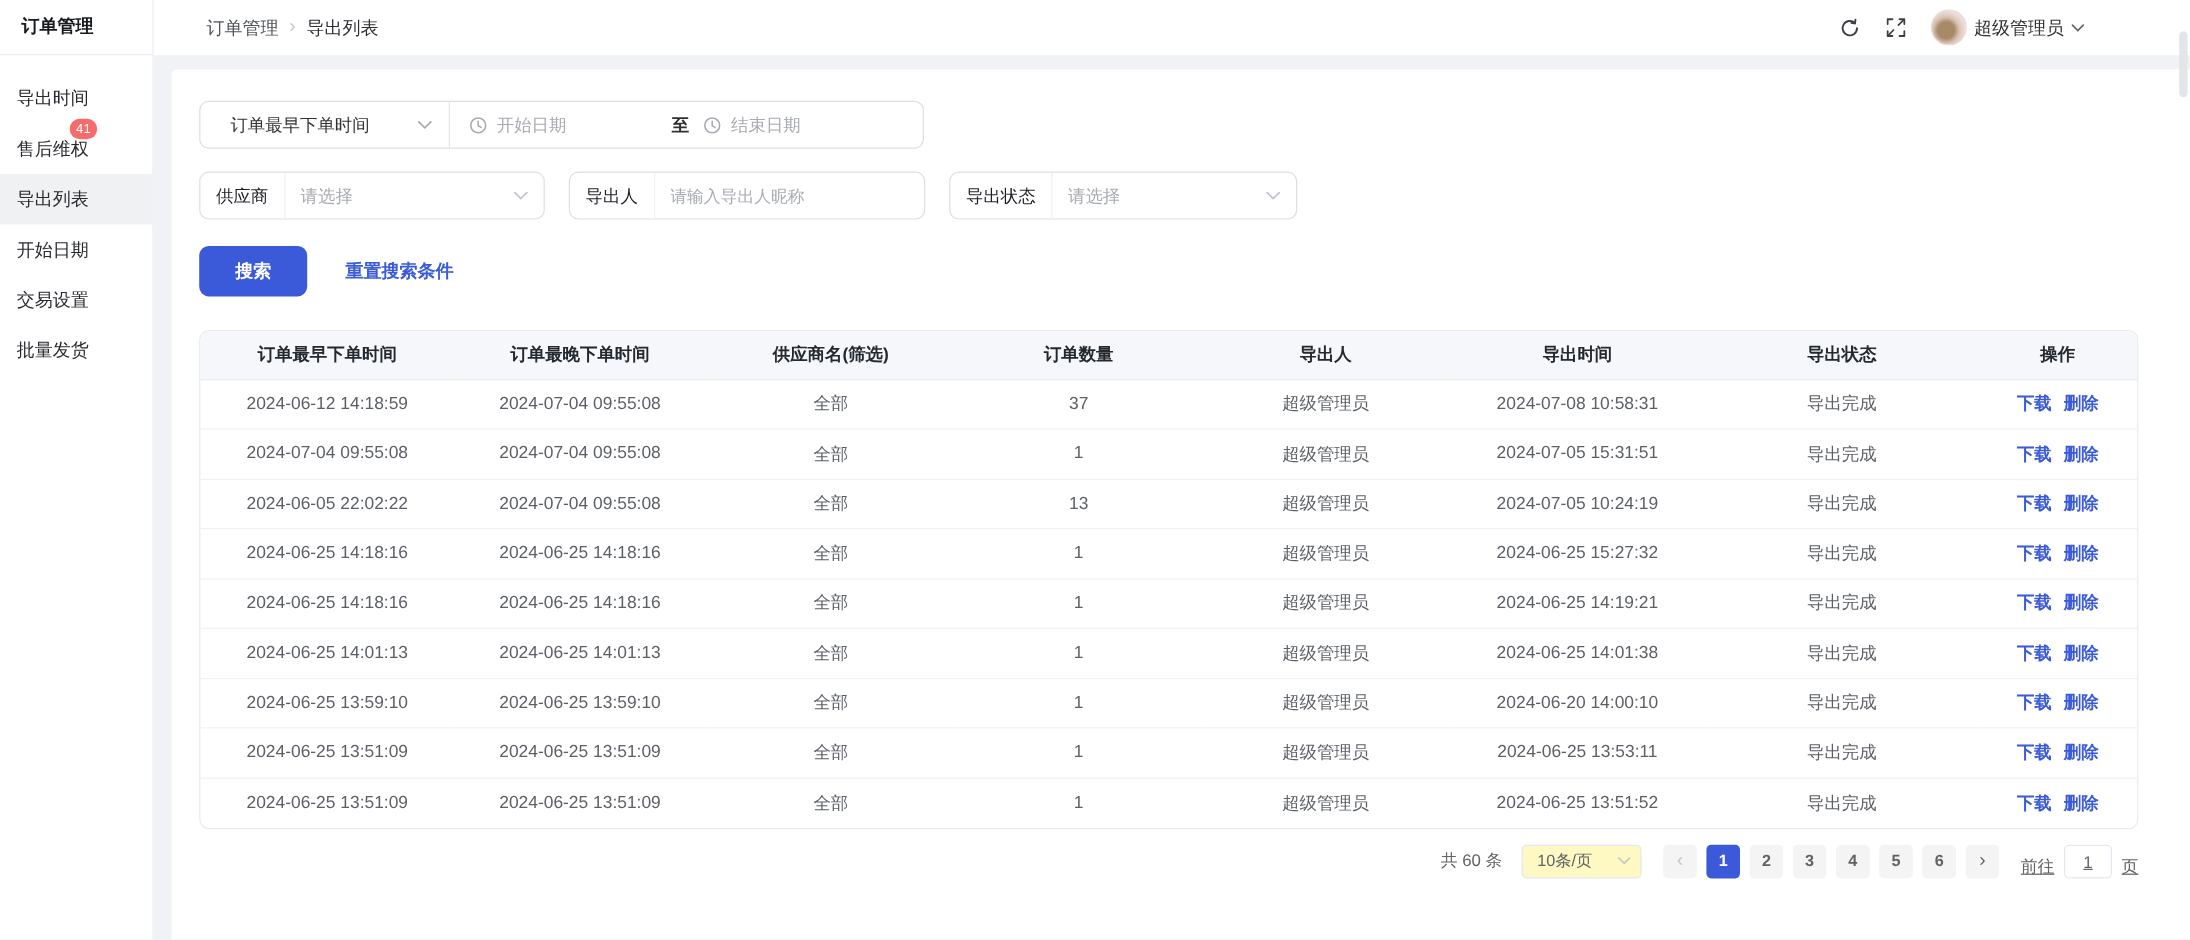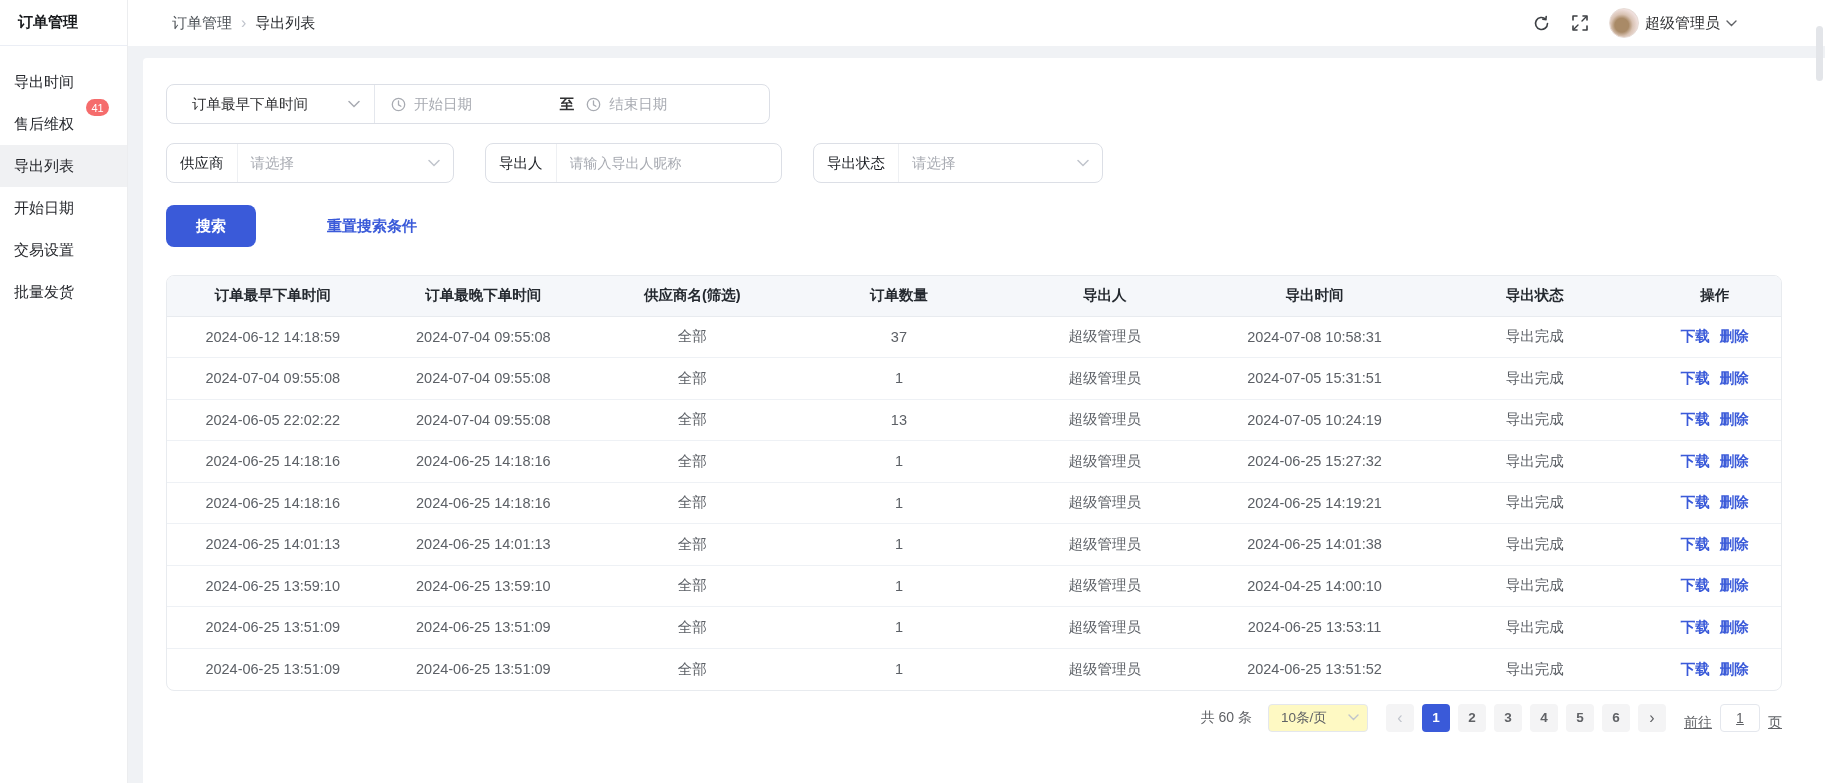--- a/index.html
+++ b/index.html
@@ -10,21 +10,21 @@
   
   .sidebar { width:128px; flex:none; background:#fff; border-right:1px solid #ecedef; position:relative; z-index:2; }
   .sidebar-title { height:46px; display:flex; align-items:center; padding-left:18px;
     font-size:15px; font-weight:bold; color:#17191c; border-bottom:1px solid #ebeef5; }
   .sidebar-nav { padding-top:15px; }
   .sidebar-item { height:42px; display:flex; align-items:center; padding-left:14px;
     font-size:15px; color:#27292e; cursor:pointer; position:relative; }
   .sidebar-item.active { background:#f0f1f3; }
   .badge { position:absolute; left:58px; top:-4px; min-width:23px; height:17px; padding:0 5px;
     background:#f56c6c; color:#fff; font-size:11px; border-radius:9px;
-    display:flex; align-items:center; justify-content:center;margin-left:28px; }
+    display:flex; align-items:center; justify-content:center; }
 
   
   .main { flex:1; min-width:0; display:flex; flex-direction:column; background:#f0f2f5; }
   .topbar { height:46px; flex:none; background:#fff; display:flex; align-items:center;
     justify-content:space-between; padding:0 88px 0 44px; }
   .breadcrumb { display:flex; align-items:center; gap:9px; font-size:15px; }
   .crumb-first { color:#4e5358; }
   .crumb-sep { color:#c0c4cc; font-size:16px; }
   .crumb-last { color:#2c2f33; }
   .topbar-right { display:flex; align-items:center; gap:19px; }
@@ -42,31 +42,31 @@
   
   .f-group { height:40px; border:1px solid #dcdfe6; border-radius:8px; background:#fff;
     display:flex; align-items:center; font-size:14.5px; }
   .fg1 { width:604px; }
   .fg1-select { width:208px; align-self:stretch; display:flex; align-items:center;
     justify-content:space-between; padding:0 14px 0 25px; border-right:1px solid #e4e7ed;
     color:#303133; cursor:pointer; }
   .fg1-dates { flex:1; display:flex; align-items:center; padding:0 16px; }
   .date-field { flex:1; display:flex; align-items:center; gap:8px; color:#a8abb2; cursor:text; }
   .to-sep { font-weight:600; color:#303133; padding:0 12px 0 2px; }
-  .filter-row2 { margin-top:19px; display:flex; gap:31px; }
+  .filter-row2 { margin-top:19px; display:flex; gap:20px; }
   .fg-label { align-self:stretch; display:flex; align-items:center; padding:0 13px;
     color:#1d2025; white-space:nowrap; border-right:1px solid #eef0f3; font-weight:500; }
   .fg-value { flex:1; display:flex; align-items:center; justify-content:space-between;
     padding:0 13px; color:#a8abb2; cursor:pointer; }
   .fg-input { border:none; outline:none; flex:1; padding:0 13px; font-size:14px; color:#303133;
     font-family:inherit; background:transparent; }
   .fg-input::placeholder { color:#a8abb2; }
   .chev { flex:none; color:#a8abb2; }
 
-  .actions-row { margin-top:22px; display:flex; align-items:center;gap:39px; }
+  .actions-row { margin-top:22px; display:flex; align-items:center; }
   .btn-search { width:90px; height:42px; border:none; border-radius:8px; background:#3a5ad9;
     color:#fff; font-size:15px; font-weight:600; cursor:pointer; font-family:inherit; }
   .link-reset { margin-left:32px; color:#3a5ad9; font-size:15px; font-weight:600;
     text-decoration:none; cursor:pointer; }
 
   
   .table-wrap { margin-top:28px; border:1px solid #e8ebef; border-radius:8px; overflow:hidden; }
   table { width:100%; border-collapse:collapse; table-layout:fixed; }
   col.c1{width:13.1%} col.c2{width:13.0%} col.c3{width:12.9%} col.c4{width:12.7%}
   col.c5{width:12.8%} col.c6{width:13.2%} col.c7{width:14.1%} col.c8{width:8.2%}
@@ -306,21 +306,21 @@
                   <td>2024-06-25 14:01:38</td>
                   <td>导出完成</td>
                   <td><a class="op-link">下载</a><a class="op-link">删除</a></td>
                 </tr>
                 <tr>
                   <td>2024-06-25 13:59:10</td>
                   <td>2024-06-25 13:59:10</td>
                   <td>全部</td>
                   <td>1</td>
                   <td>超级管理员</td>
-                  <td>2024-04-25 14:00:10</td>
+                  <td>2024-06-20 14:00:10</td>
                   <td>导出完成</td>
                   <td><a class="op-link">下载</a><a class="op-link">删除</a></td>
                 </tr>
                 <tr>
                   <td>2024-06-25 13:51:09</td>
                   <td>2024-06-25 13:51:09</td>
                   <td>全部</td>
                   <td>1</td>
                   <td>超级管理员</td>
                   <td>2024-06-25 13:53:11</td>

